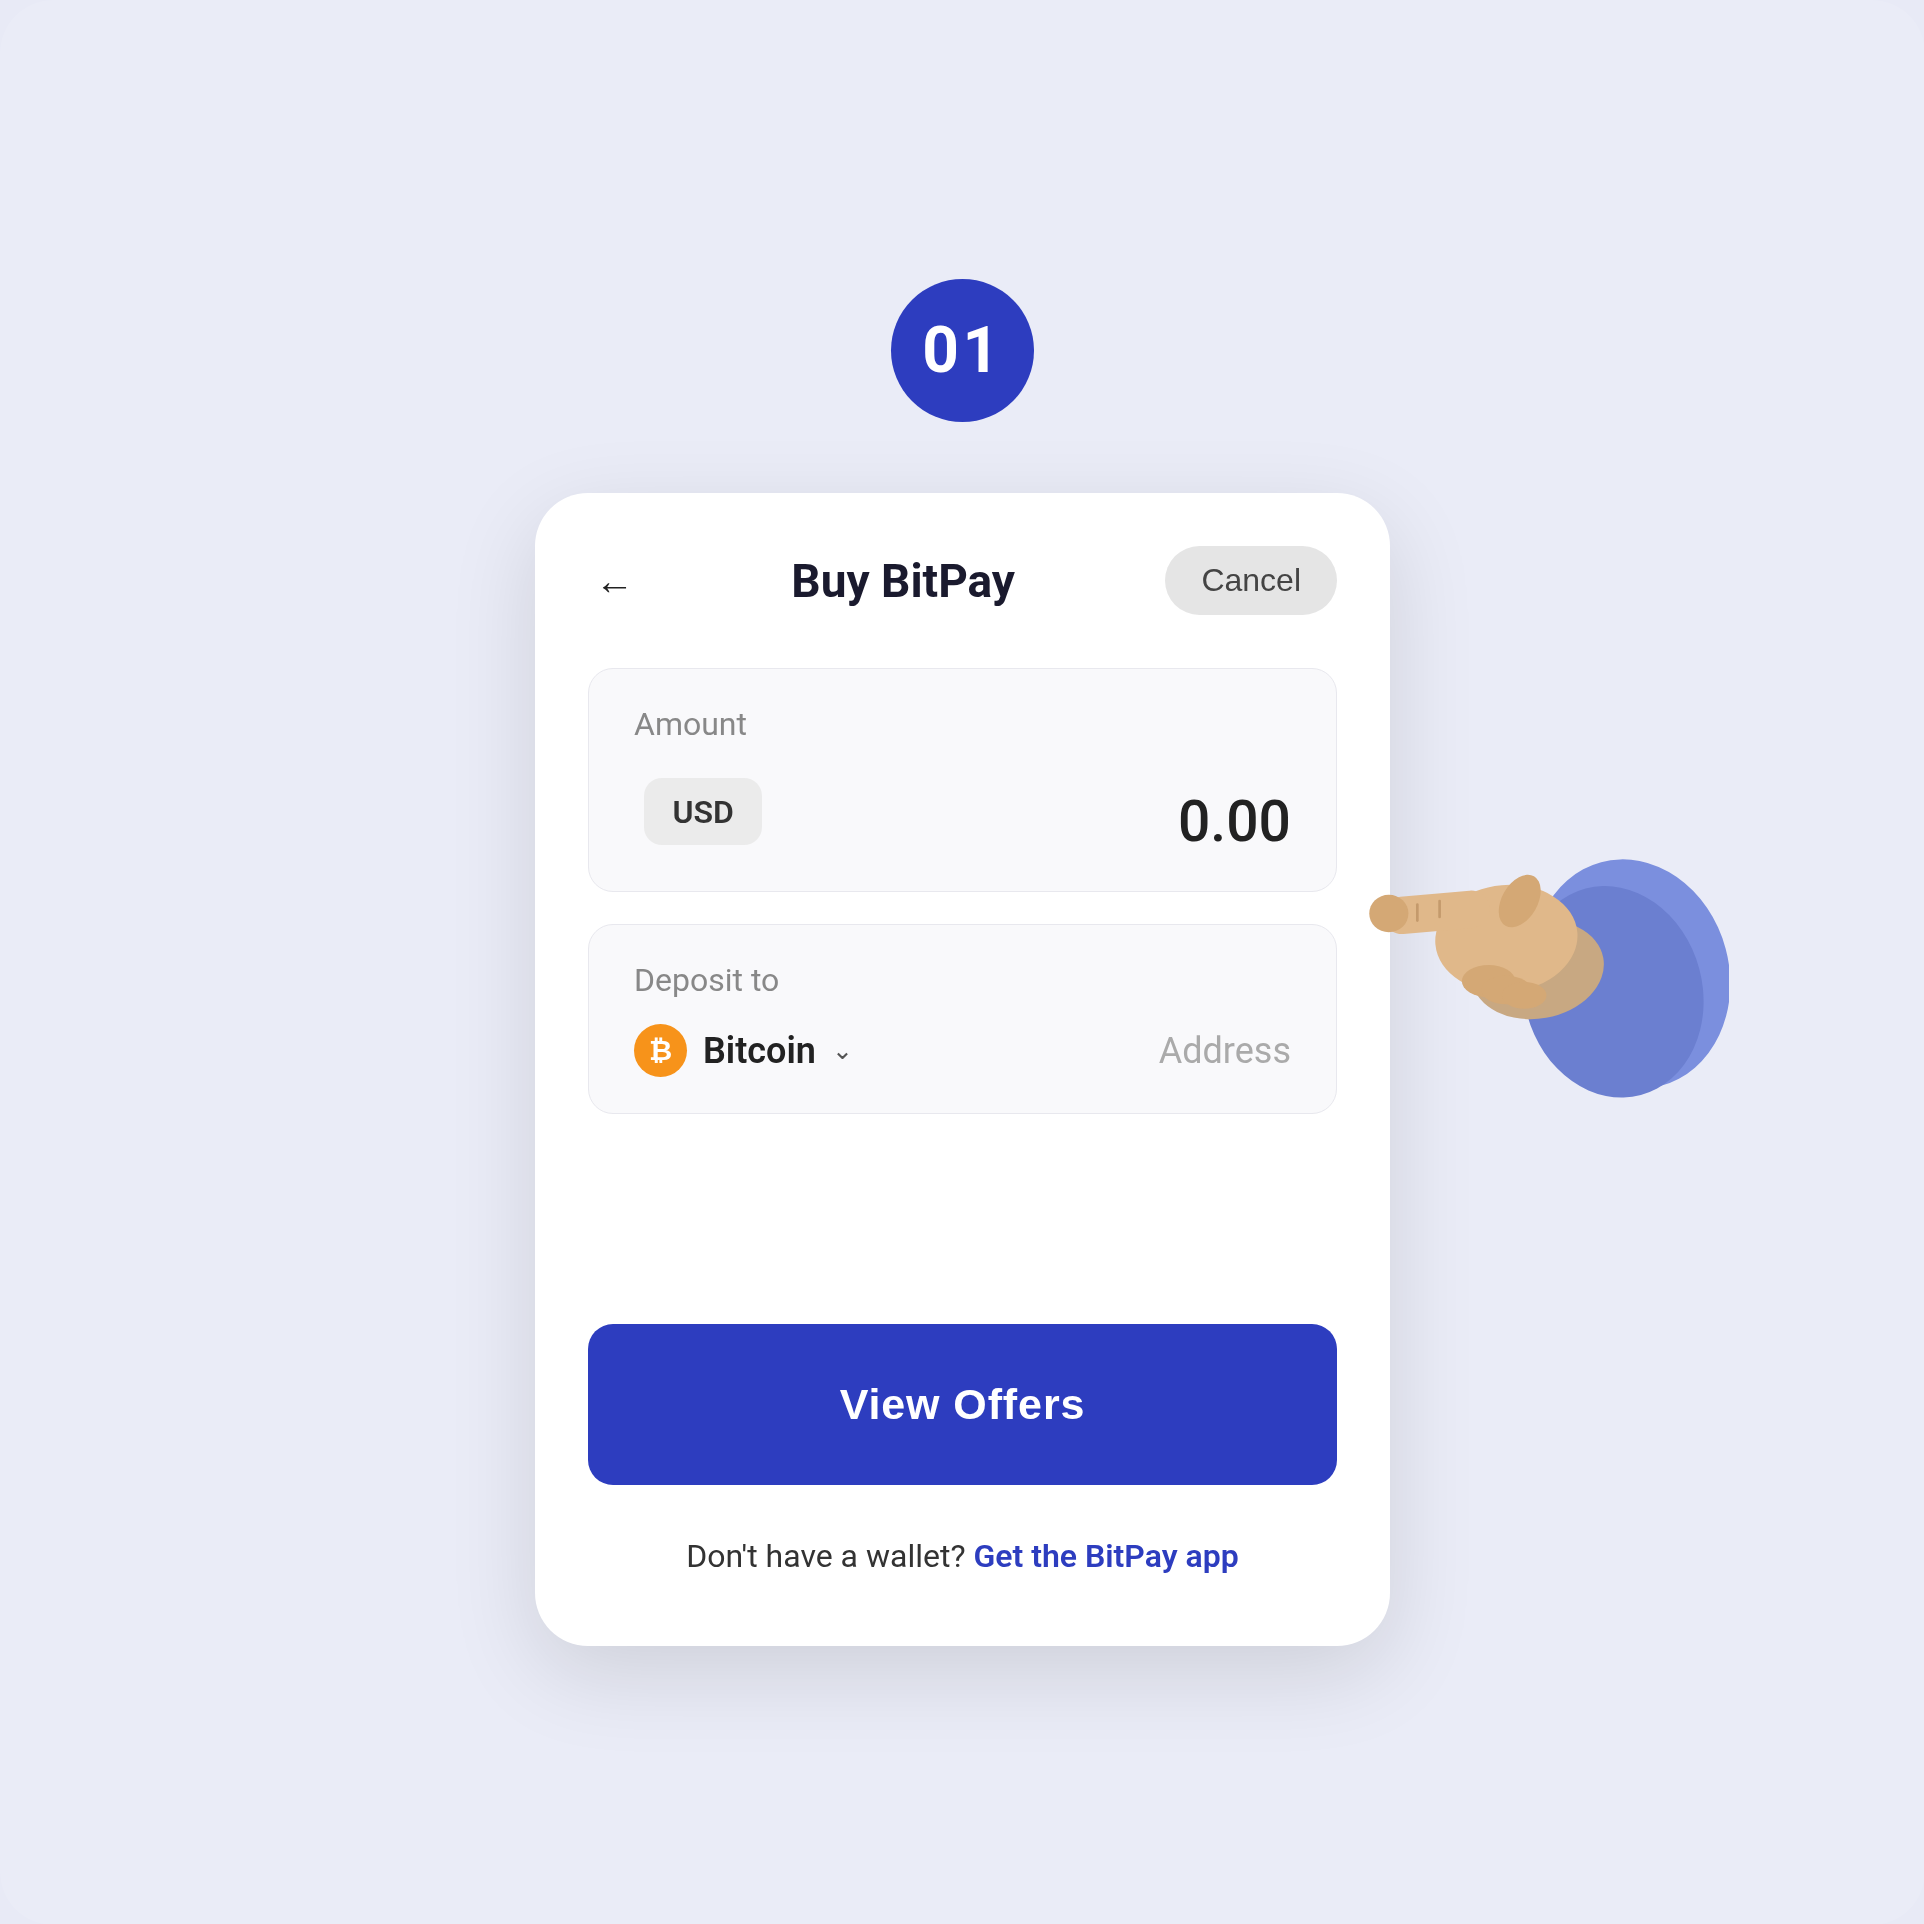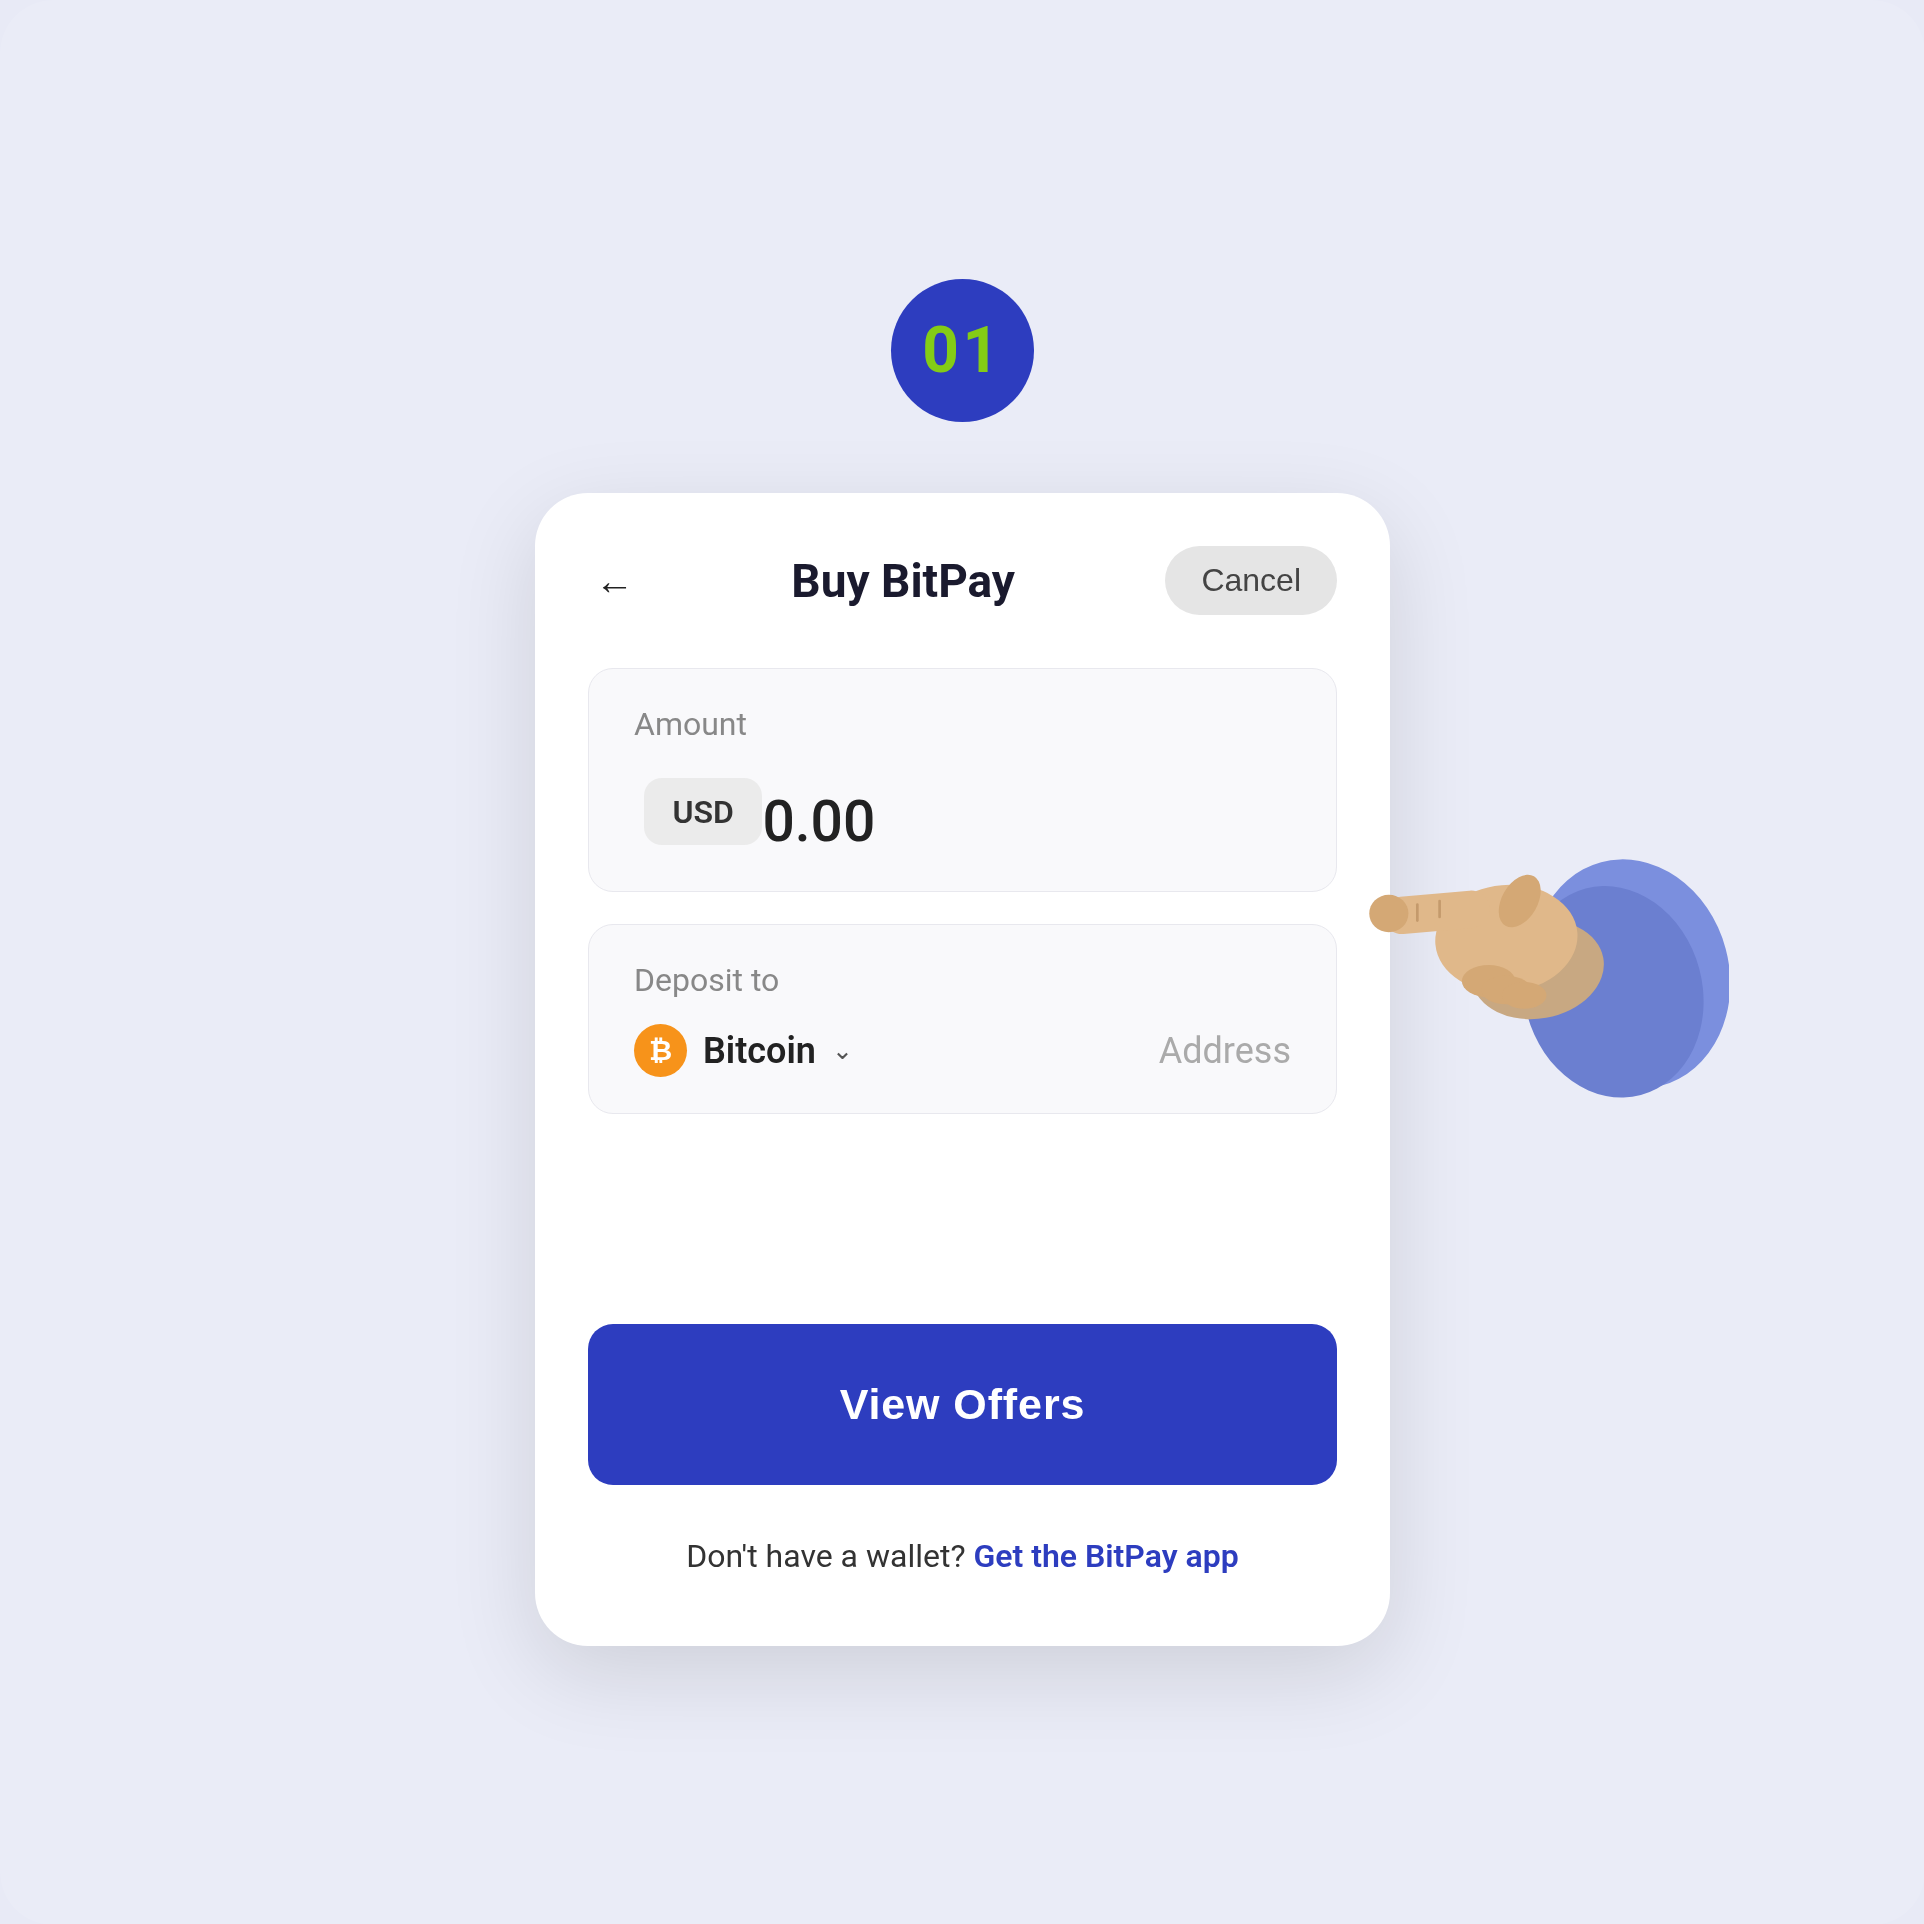--- a/index.html
+++ b/index.html
@@ -38,21 +38,21 @@
       background: #2d3dbf;
       border-radius: 50%;
       display: flex;
       align-items: center;
       justify-content: center;
       margin-bottom: 71px;
       z-index: 2;
     }
 
     .step-badge-text {
-      color: #84cc16;
+      color: #ffffff;
       font-size: 64px;
       font-weight: 700;
       letter-spacing: 3.6px;
     }
 
     .phone-wrapper {
       position: relative;
       display: flex;
       align-items: center;
       justify-content: center;
@@ -117,20 +117,21 @@
 
     .field-label {
       font-size: 32px;
       color: #888;
       margin-bottom: 25px;
     }
 
     .amount-row {
       display: flex;
       align-items: center;
+      justify-content: space-between;
       padding-left: 10px;
     }
 
     .currency-tag {
       background: #ebebeb;
       border-radius: 18px;
       padding: 14.3px 28.5px;
       font-size: 32px;
       font-weight: 600;
       color: #333;

